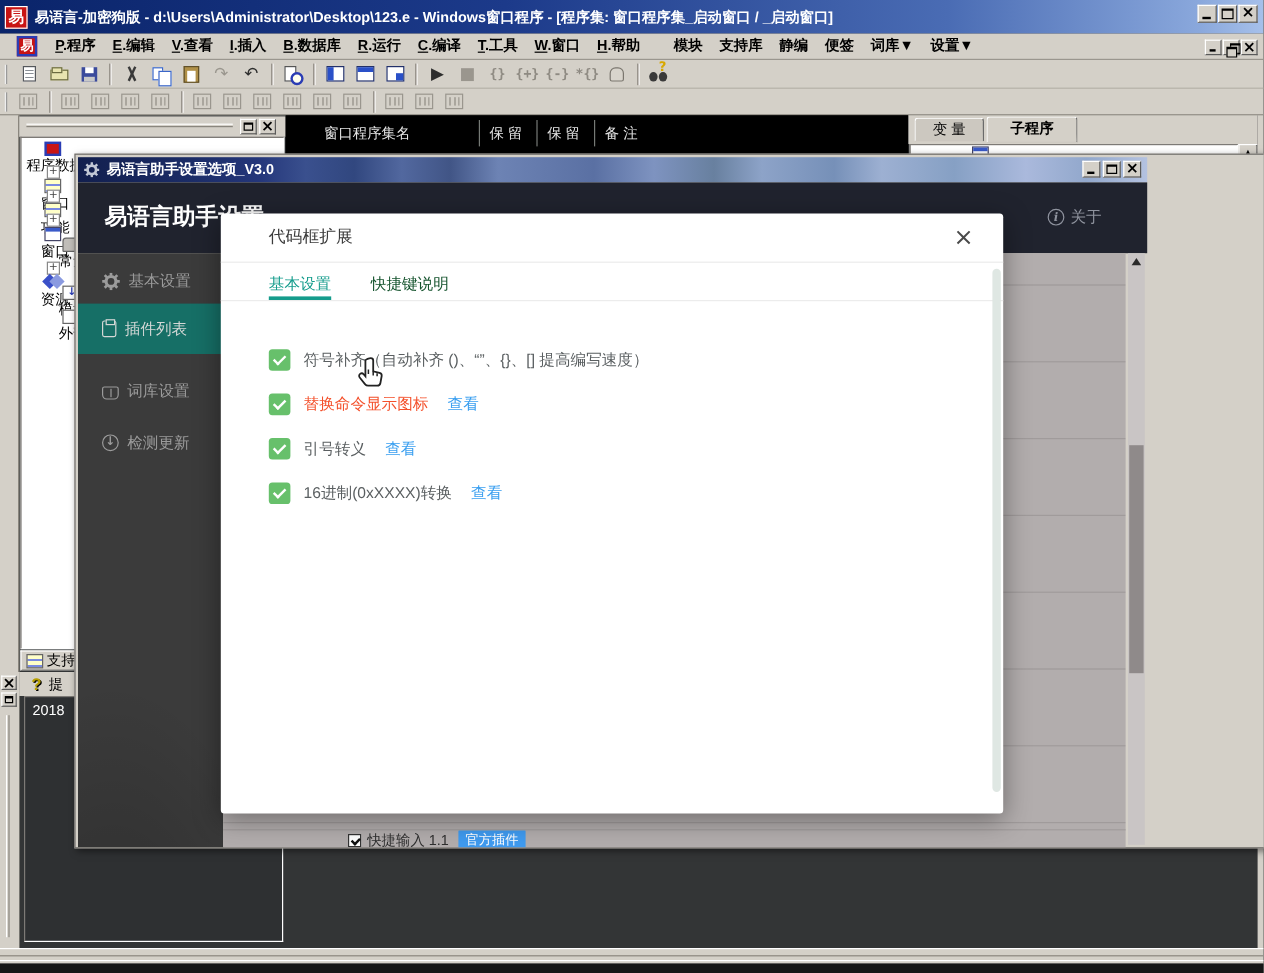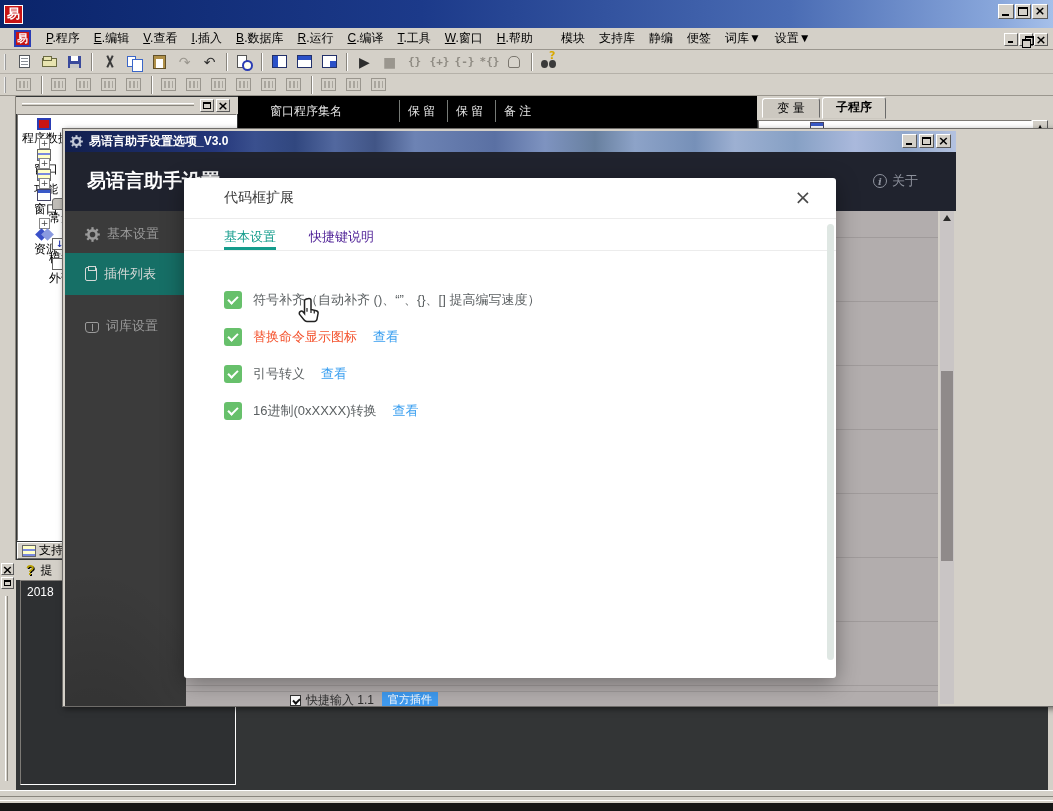--- a/index.html
+++ b/index.html
@@ -19,21 +19,21 @@
   .g-min::before  { content:""; position:absolute; left:3px; right:4px; bottom:2px; height:2px; background:#000; }
   .g-max::before  { content:""; position:absolute; left:2px; top:2px; right:2px; bottom:2px; border:1px solid #000; border-top-width:2px; }
   .g-close::before{ content:"×"; position:absolute; left:0; right:0; top:-2px; text-align:center; color:#000; font:bold 13px/15px "DejaVu Sans"; }
   .g-restore::before{ content:""; position:absolute; left:5px; top:2px; width:7px; height:6px; border:1px solid #000; border-top-width:2px; }
   .g-restore::after { content:""; position:absolute; left:2px; top:5px; width:7px; height:6px; border:1px solid #000; border-top-width:2px; background:#d4d0c8; }
 
   .menubar { left:0; top:28px; width:1053px; height:22px; background:#d4d0c8; border-bottom:1px solid #9a968e;
     display:flex; align-items:center; color:#000; }
   .m-ico { width:17px; height:17px; background:#c81414; color:#fff; font-size:11px; font-weight:bold;
     display:flex; align-items:center; justify-content:center; border:2px solid #2a3cb4; margin:0 8px 0 14px; }
-  .mi { padding:3px 7px; cursor:default; }
+  .mi { padding:3px 7px; cursor:default;font-weight:bold; }
   .mi u { text-decoration:underline; }
 
   .toolbar { left:0; width:1053px; background:#d4d0c8; display:flex; align-items:center; }
   .tb1 { top:50px; height:24px; border-bottom:1px solid #b5b1a9; }
   .tb2 { top:74px; height:22px; border-bottom:1px solid #9a968e; }
   .grip { width:4px; height:16px; border-left:2px ridge #eee; margin:0 4px; }
   .tsep { width:2px; height:18px; border-left:1px solid #8a867e; border-right:1px solid #fff; margin:0 4px; }
   .tbtn { width:23px; height:20px; position:relative; margin:0 1px; }
   .ic { position:absolute; }
   .i-doc { left:6px; top:3px; width:11px; height:13px; background:#fff; border:1px solid #55585c; }
@@ -128,21 +128,21 @@
   .badge { background:#3f9bf0; color:#fff; font-size:11px; padding:1px 6px 2px; border-radius:2px; margin-left:8px; }
 
   
   .modal { left:121px; top:49px; width:652px; height:500px; background:#fff; border-radius:3px;
     box-shadow:0 5px 22px rgba(0,0,0,.38); z-index:5; }
   .modal-title { left:40px; top:11px; font-size:14px; color:#3b3b3b; }
   .modal-close { left:606px; top:6px; width:26px; height:26px; text-align:center; font:20px/26px "DejaVu Sans"; color:#4a4a4a; cursor:pointer; }
   .hline { position:absolute; left:0; width:652px; height:1px; background:#ececec; }
   .mtab { position:absolute; top:50px; height:22px; font-size:13px; }
   .mtab.on { color:#149c8c; border-bottom:3px solid #149c8c; padding-bottom:6px; }
-  .mtab.off { color:#4c1d95; }
+  .mtab.off { color:#14532d; }
   .chkrow { position:absolute; left:40px; height:20px; display:flex; align-items:center; font-size:13px; color:#5a5f61; }
   .chk { width:18px; height:18px; background:#67c06b; border-radius:3px; position:relative; margin-right:11px; flex:0 0 auto; }
   .chk::after { content:""; position:absolute; left:4px; top:5px; width:8px; height:4px; border-left:2px solid #fff; border-bottom:2px solid #fff; transform:rotate(-45deg); }
   .lnk { color:#3a9ff0; margin-left:16px; cursor:pointer; }
   .red { color:#f4512c; }
   .modal-scroll { left:643px; top:46px; width:7px; height:436px; background:#dfe7e3; border-radius:4px; }
 
   .about { display:flex; align-items:center; gap:5px; color:#8f939e; font-size:13px; }
   .info-i { width:14px; height:14px; border:1px solid #8f939e; border-radius:50%; text-align:center; font:italic bold 10px/13px "DejaVu Serif",serif; }
 
@@ -166,20 +166,21 @@
           <line x1="11.6" y1="11.6" x2="13.6" y2="13.6"></line>
         <line x1="2.4" y1="13.6" x2="4.4" y2="11.6"></line>
           <line x1="11.6" y1="4.4" x2="13.6" y2="2.4"></line>
       </g>
     </symbol>
   </defs>
 </svg>
 
 <div class="abs titlebar">
   <span class="app-ico">易</span>
+  <span style="font-size:12px;">易语言-加密狗版 - d:\Users\Administrator\Desktop\123.e - Windows窗口程序 - [程序集: 窗口程序集_启动窗口 / _启动窗口]</span>
 </div>
 <span class="winbtn g-min" style="left:998px"></span>
 <span class="winbtn g-max" style="left:1015px"></span>
 <span class="winbtn g-close" style="left:1032px"></span>
 
 <div class="abs menubar">
   <span class="m-ico">易</span>
   <span class="mi"><u>P</u><span>.程序</span></span>
   <span class="mi"><u>E</u><span>.编辑</span></span>
   <span class="mi"><u>V</u><span>.查看</span></span>
@@ -371,21 +372,21 @@
 
 <div class="abs gridhdr" style="left:238px;top:96px;width:519px;height:32px;">
   <span class="gcell" style="left:24px;width:138px;">窗口程序集名</span>
   <span class="gcell" style="left:162px;width:48px;">保 留</span>
   <span class="gcell" style="left:210px;width:48px;">保 留</span>
   <span class="gcell" style="left:258px;width:54px;border-right:none;">备 注</span>
 </div>
 
 <div class="abs tabrow" style="left:757px;top:96px;width:291px;height:24px;">
   <span class="rtab" style="left:5px;top:2px;width:58px;">变 量</span>
-  <span class="rtab active" style="left:65px;top:1px;width:64px;">子程序</span>
+  <span class="rtab active" style="left:65px;top:1px;width:76px;">子程序</span>
 </div>
 <div class="abs inset" style="left:758px;top:120px;width:274px;height:384px;background:#fff;overflow:hidden;">
   <div class="trow" style="top:1px;left:3px;font-weight:bold;">
     <i class="ti ti-form"></i>
     <span>窗口程序集_启动窗口</span>
   </div>
 </div>
 <div class="abs scrollv checker" style="left:1032px;top:120px;width:16px;height:384px;">
   <span class="arrbtn" style="left:0;top:0;width:16px;height:16px;">▲</span>
   <span class="arrbtn" style="left:0;bottom:0;width:16px;height:16px;">▼</span>
@@ -441,20 +442,24 @@
         </svg>
       <span>基本设置</span>
     </div>
     <div class="sb-item" style="top:97px;">
       <i class="sb-ico si-book"></i>
       <span>词库设置</span>
     </div>
     <div class="sb-item active" style="top:42px;">
       <i class="sb-ico si-clip"></i>
       <span>插件列表</span>
+    </div>
+    <div class="sb-item" style="top:140px;">
+      <i class="sb-ico si-upd"></i>
+      <span>检测更新</span>
     </div>
     <div class="abs" style="left:-40px;top:330px;width:230px;height:330px;background:radial-gradient(ellipse at 30% 100%, rgba(0,0,0,.28) 0%, transparent 65%);"></div>
   </div>
 
   <div class="abs dim-rows" style="left:123px;top:82px;width:752px;height:480px;">
     <div class="dim-sep" style="top:26px;"></div>
     <div class="dim-sep" style="top:90px;"></div>
     <div class="dim-sep" style="top:154px;"></div>
     <div class="dim-sep" style="top:218px;"></div>
     <div class="dim-sep" style="top:282px;"></div>

